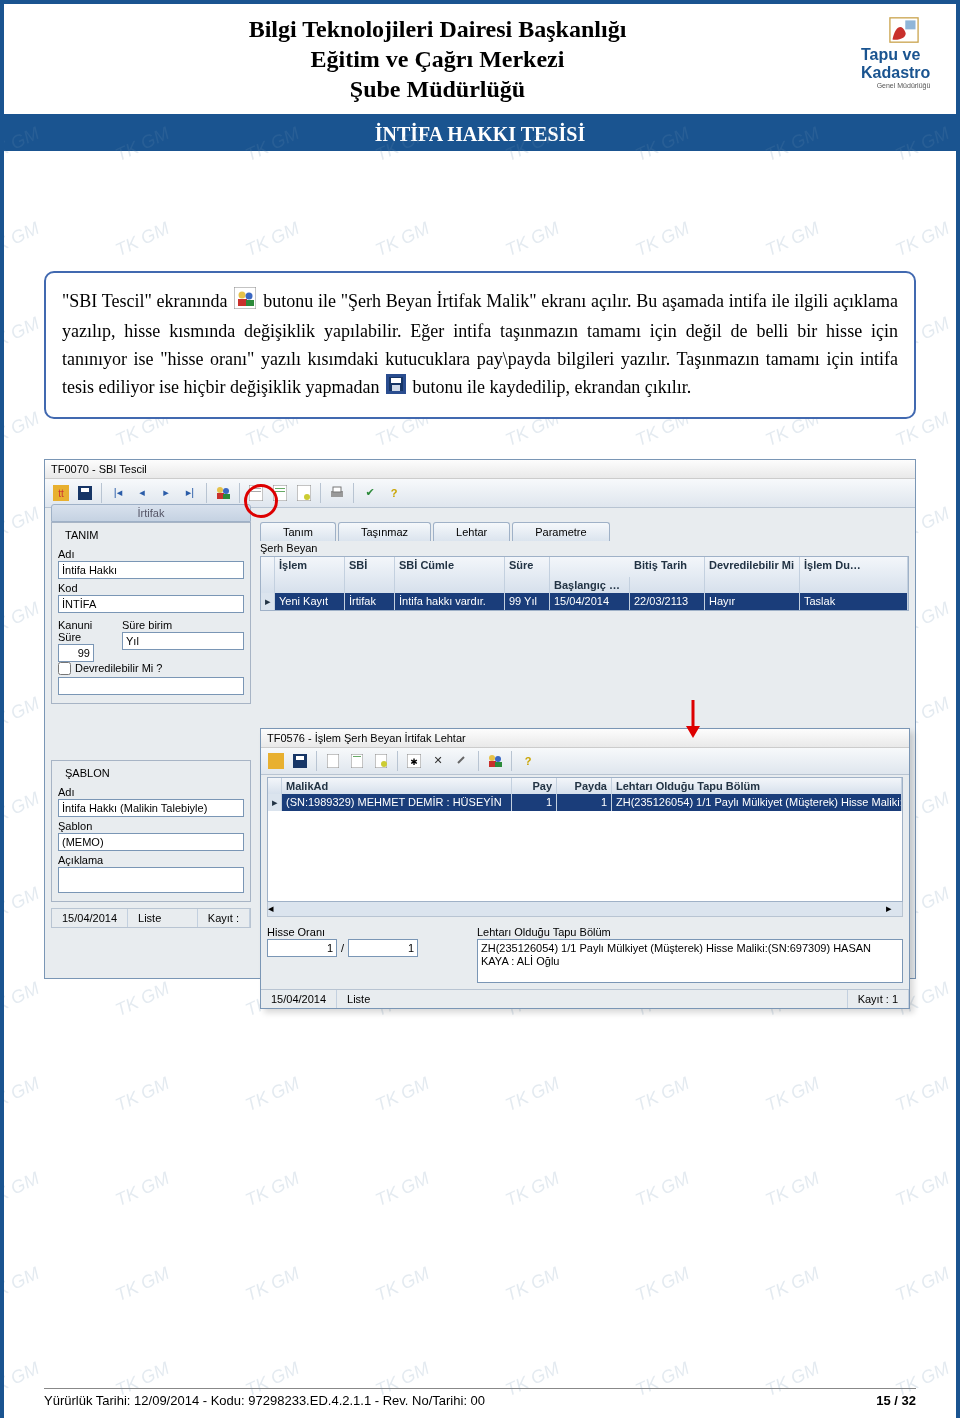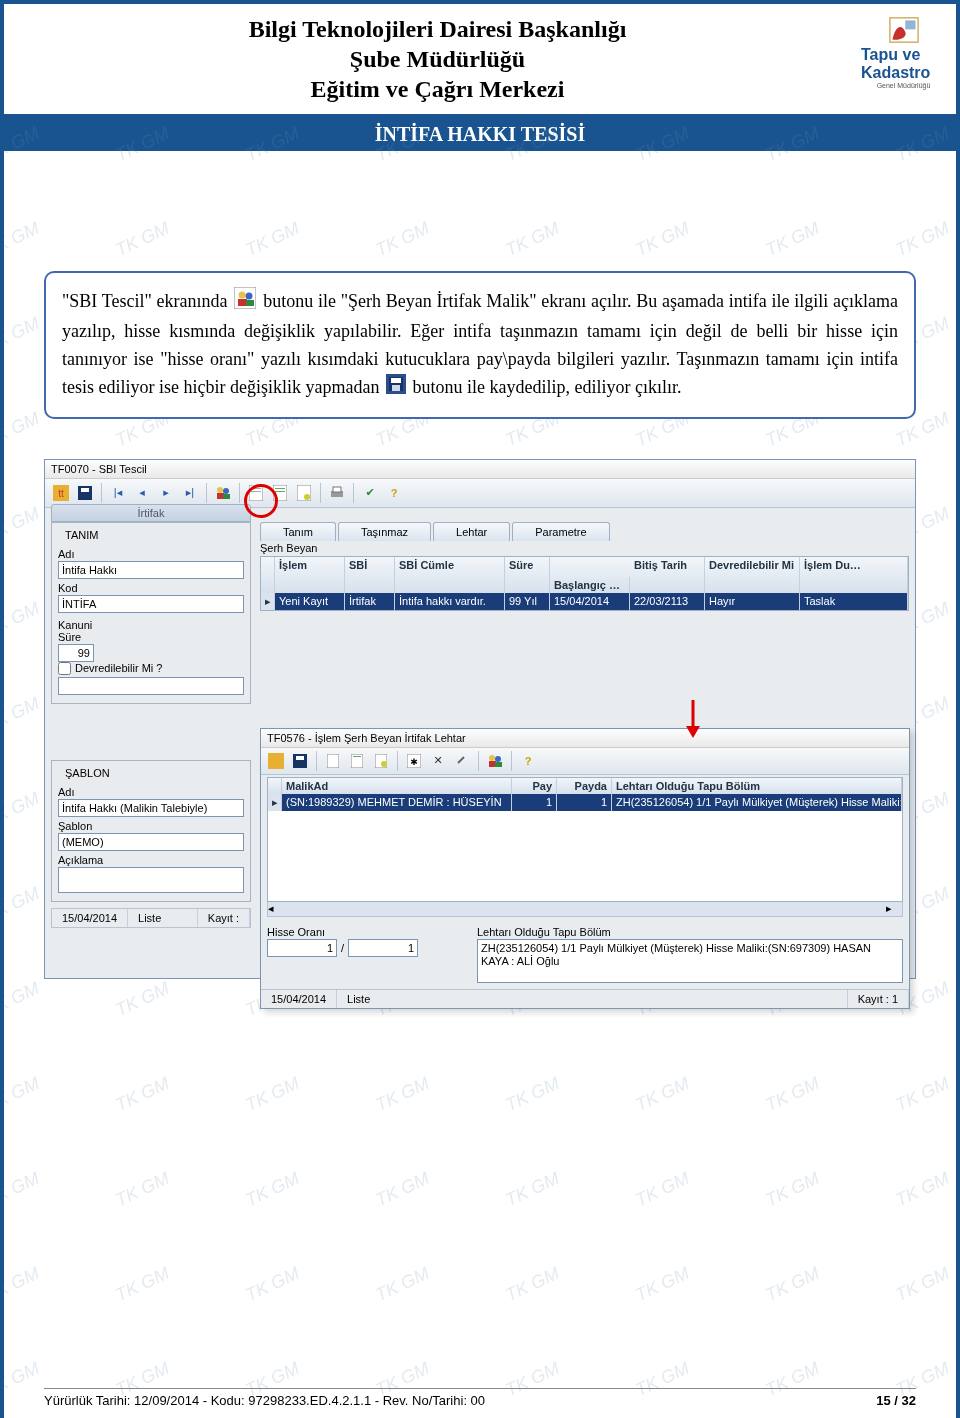--- a/index.html
+++ b/index.html
@@ -254,22 +254,22 @@
   }
 </style>
 </head>
 <body>
 
 <div class="watermark"></div>
 
 <div class="header">
   <div class="header-center">
     <div>Bilgi Teknolojileri Dairesi Başkanlığı</div>
+    <div>Eğitim ve Çağrı Merkezi</div>
     <div>Şube Müdürlüğü</div>
-    <div>Eğitim ve Çağrı Merkezi</div>
   </div>
   <div class="logo-right">
     <svg width="56" height="50" viewBox="0 0 56 50">
       <rect x="6" y="6" width="44" height="38" fill="#fff" stroke="#c9a24a" stroke-width="2"></rect>
       <rect x="30" y="10" width="16" height="14" fill="#8fb5d8"></rect>
       <path d="M10 40 C 14 20 24 14 30 28 C 34 36 20 42 10 40 Z" fill="#c9302c"></path>
     </svg>
     <div style="font-size:16px;font-family:Arial;color:#1a5490;font-weight:bold;">Tapu ve Kadastro</div>
     <div style="font-size:7px;font-family:Arial;color:#555;">Genel Müdürlüğü</div>
   </div>
@@ -291,21 +291,21 @@
     </span>
     <span> butonu ile "Şerh Beyan İrtifak Malik" ekranı açılır. Bu aşamada intifa ile ilgili açıklama yazılıp, hisse kısmında değişiklik yapılabilir. Eğer intifa taşınmazın tamamı için değil de belli bir hisse için tanınıyor ise "hisse oranı" yazılı kısımdaki kutucuklara pay\payda bilgileri yazılır. Taşınmazın tamamı için intifa tesis ediliyor ise hiçbir değişiklik yapmadan </span>
     <span class="inline-icon">
       <svg width="20" height="20">
           <rect width="20" height="20" fill="#2a4d8f"></rect>
           <rect x="3" y="3" width="14" height="14" fill="#163566"></rect>
           <rect x="5" y="4" width="10" height="5" fill="#fff"></rect>
           <rect x="6" y="11" width="8" height="6" fill="#cfd9e8"></rect>
         </svg>
     </span>
-    <span> butonu ile kaydedilip, ediliyor çıkılır.</span>
+    <span> butonu ile kaydedilip, ekrandan çıkılır.</span>
   </div>
 
   <div class="app-container" style="height:520px;">
     <div class="app-titlebar">TF0070 - SBI Tescil</div>
 
     <div class="toolbar">
       <span class="tb-btn">
           <svg width="16" height="16">
             <rect width="16" height="16" fill="#e8b030"></rect>
             <text x="8" y="12" text-anchor="middle" font-size="10" fill="#c33">tt</text>
@@ -372,20 +372,24 @@
       <div class="fieldset">
         <div class="fieldset-title">TANIM</div>
         <span class="lbl">Adı</span>
         <input class="txfield" value="İntifa Hakkı" style="">
         <span class="lbl">Kod</span>
         <input class="txfield" value="İNTİFA" style="">
         <div style="display:flex;gap:6px;margin-top:3px;">
           <div style="flex:0 0 58px;">
             <span class="lbl">Kanuni Süre</span>
             <input class="txfield small-field" value="99" style="">
+          </div>
+          <div style="flex:1;">
+            <span class="lbl">Süre birim</span>
+            <input class="txfield" value="Yıl" style="">
           </div>
         </div>
         <div class="chkline">
           <input type="checkbox" style="">
           <span>Devredilebilir Mi ?</span>
         </div>
         <input class="txfield" style="margin-top: 2px;">
       </div>
 
       <div style="height:50px;"></div>

